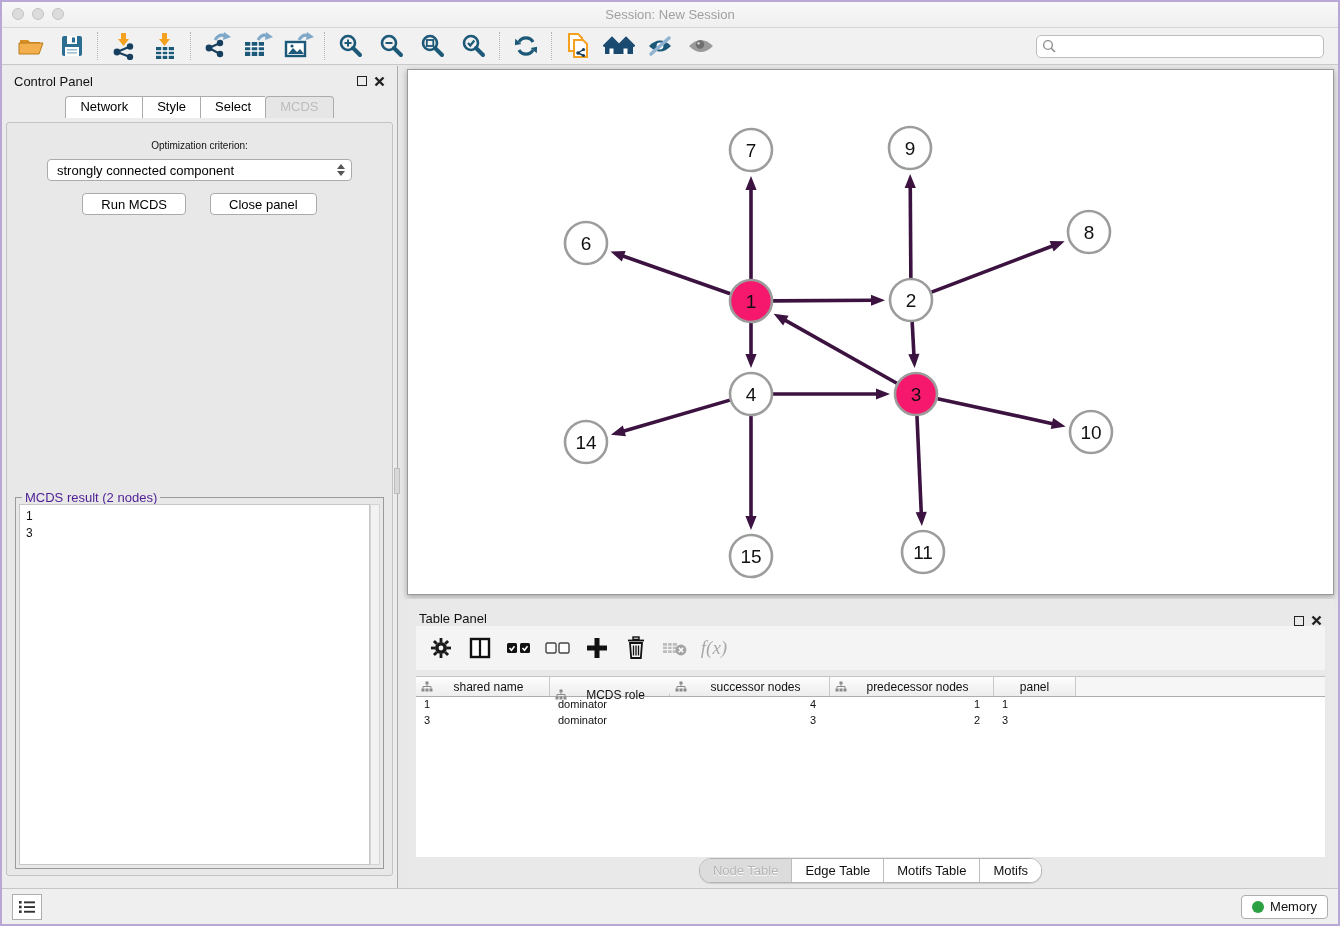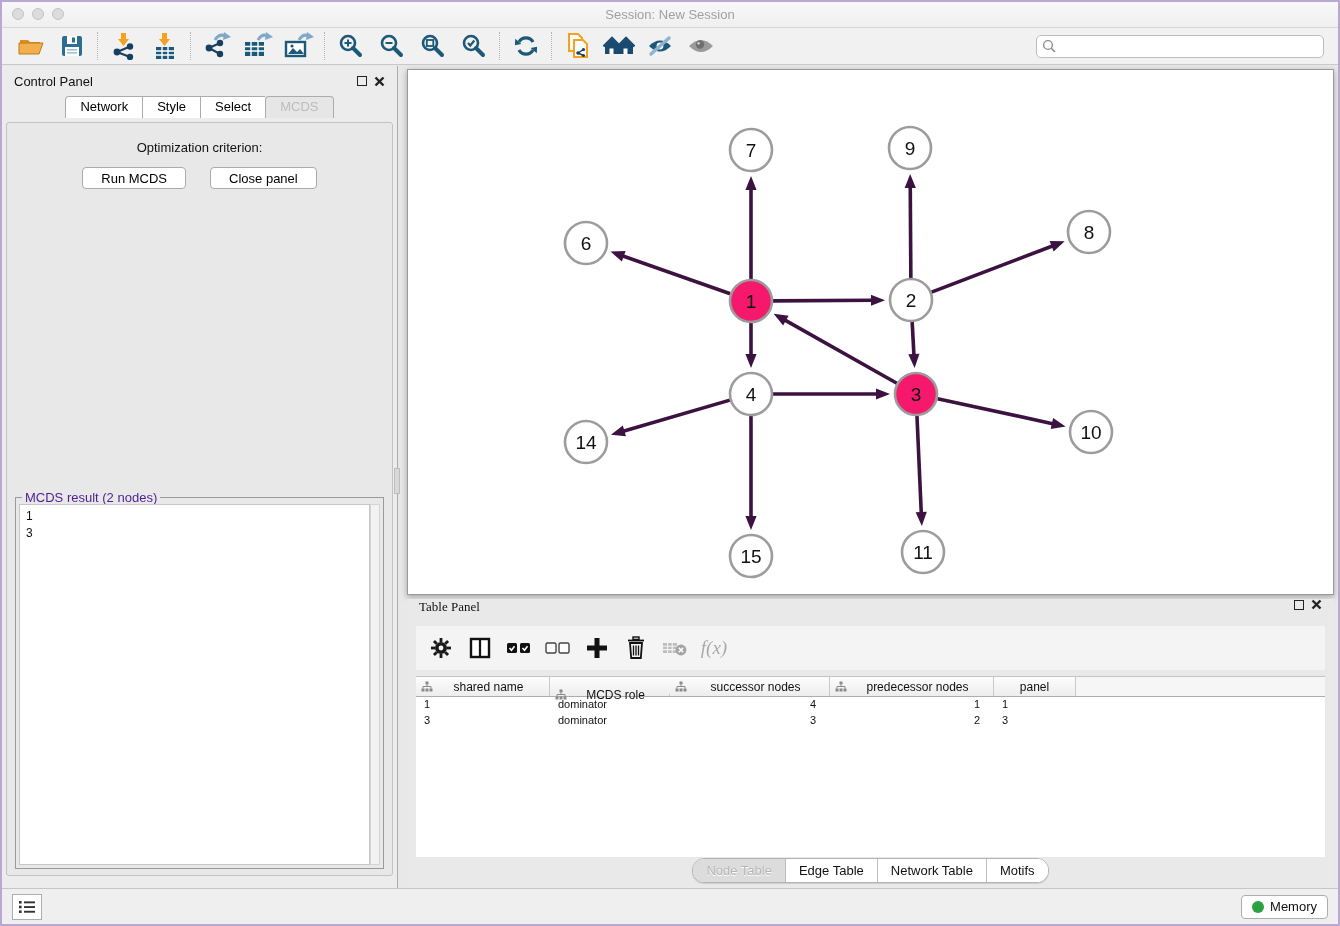--- a/index.html
+++ b/index.html
@@ -30,42 +30,42 @@
   .cp-header{height:30px;display:flex;align-items:center;padding:0 12px;}
   .cp-title{font-size:13px;color:#111;}
   .panel-btns{margin-left:auto;display:flex;gap:7px;align-items:center;}
   .float-icon{width:10px;height:10px;border:1.5px solid #222;}
   .cp-tabs{display:flex;justify-content:center;height:22px;}
   .cp-tab{font-size:13px;padding:2px 14px;background:#FFF;border:1px solid #ABABAB;border-bottom:none;border-right:none;cursor:pointer;}
   .cp-tab:first-child{border-top-left-radius:4px;}
   .cp-tab:last-child{border-right:1px solid #ABABAB;border-top-left-radius:4px;border-top-right-radius:4px;}
   .cp-tab.active{background:#E6E6E6;color:#BDBDBD;}
   .cp-content{position:absolute;left:4px;right:4px;top:56px;bottom:12px;background:#E8E8E8;border:1px solid #C2C2C2;border-radius:3px;}
-  .opt-label{text-align:center;font-size:13px;margin-top:17px;color:#111;}
+  .opt-label{text-align:center;font-size:10px;margin-top:17px;color:#111;}
   .dropdown{margin:8px 40px 0 40px;height:22px;background:#FFF;border:1px solid #ABABAB;border-radius:4px;display:flex;align-items:center;padding:0 6px 0 9px;font-size:13px;cursor:pointer;}
   .dd-stepper{margin-left:auto;display:flex;flex-direction:column;gap:2px;align-items:center;}
   .dd-up{width:0;height:0;border-left:4px solid transparent;border-right:4px solid transparent;border-bottom:5px solid #555;}
   .dd-down{width:0;height:0;border-left:4px solid transparent;border-right:4px solid transparent;border-top:5px solid #555;}
   .btn-row{display:flex;justify-content:center;gap:24px;margin-top:12px;}
   .pushbtn{height:22px;padding:0 18px;background:#FFF;border:1px solid #ABABAB;border-radius:4px;font-size:13px;font-family:"Liberation Sans",sans-serif;cursor:pointer;}
   .mcds-fieldset{position:absolute;left:8px;right:8px;top:374px;bottom:6px;border:1px solid #9A9A9A;background:#E8E8E8;}
   .mcds-legend{position:absolute;top:-8px;left:6px;background:#E8E8E8;padding:0 3px;font-size:13px;color:#4c1d95;}
   .mcds-textarea{position:absolute;left:3px;right:13px;top:6px;bottom:3px;background:#FFF;border:1px solid #C6C6C6;font-size:12px;line-height:17px;padding:3px 6px;color:#111;overflow:hidden;}
   .mcds-scroll{position:absolute;right:3px;top:6px;bottom:3px;width:10px;background:#F2F2F2;border:1px solid #D5D5D5;}
   .divider-grip{position:absolute;left:392px;top:402px;width:6px;height:26px;background:#D8D8D8;border:1px solid #BDBDBD;}
   
   .right-area{position:absolute;left:399px;top:0;right:0;bottom:0;}
   .network-window{position:absolute;left:6px;top:3px;width:927px;height:526px;border:1px solid #9A9A9A;background:#FFF;box-shadow:0 2px 6px rgba(0,0,0,0.3);}
   .nw-titlebar{height:22px;background:linear-gradient(#F4F4F4,#DFDFDF);border-bottom:1px solid #ABABAB;position:relative;display:flex;align-items:center;justify-content:center;margin-top:26px;}
   .nw-title{font-size:13px;color:#222;}
   .nw-lights{position:absolute;left:8px;top:4px;display:flex;gap:7px;}
   .nw-canvas{position:absolute;left:0;right:0;top:22px;bottom:0;background:#FFF;overflow:hidden;}
   
   .table-panel{position:absolute;left:6px;top:533px;width:927px;bottom:0px;background:#E9E9E9;}
-  .tp-header{height:27px;display:flex;align-items:flex-start;padding:0 12px;font-family:Liberation Serif, serif;}
+  .tp-header{height:27px;display:flex;align-items:flex-end;padding:0 12px;}
   .tp-title{font-size:13px;color:#111;}
   .tp-toolbar{margin:0 9px;height:44px;background:#F4F4F4;display:flex;align-items:center;gap:9px;padding:0 10px;}
   .tp-tbtn{width:30px;height:30px;display:flex;align-items:center;justify-content:center;}
   .fx-label{font-size:19px;font-family:"Liberation Serif",serif;font-style:italic;color:#A9A9A9;}
   .tp-table{margin:6px 9px 0;background:#FFF;height:181px;border-top:1px solid #C4C4C4;overflow:hidden;}
   .tbl-headrow{display:flex;height:20px;background:linear-gradient(#FDFDFD,#EDEDED);border-bottom:1px solid #ADADAD;}
   .tbl-hcell{display:flex;align-items:center;border-right:1px solid #C9C9C9;font-size:12px;color:#111;padding:0 5px;}
   .tbl-hcell .hlabel{margin:0 auto;}
   .tbl-hfill{flex:1;background:#F6F6F6;border-bottom:1px solid #ADADAD;margin-bottom:-1px;}
   .tbl-row{display:flex;height:16px;font-size:11px;color:#111;}
@@ -253,20 +253,27 @@
       </span>
     </div>
     <div class="cp-tabs" id="cp-tabs">
         <div class="cp-tab">Network</div>
         <div class="cp-tab">Style</div>
         <div class="cp-tab">Select</div>
         <div class="cp-tab active">MCDS</div>
       </div>
     <div class="cp-content">
       <div class="opt-label">Optimization criterion:</div>
+      <div class="dropdown">
+        <span>strongly connected component</span>
+        <span class="dd-stepper">
+          <span class="dd-up"></span>
+            <span class="dd-down"></span>
+        </span>
+      </div>
       <div class="btn-row">
         <button class="pushbtn">Run MCDS</button>
         <button class="pushbtn">Close panel</button>
       </div>
       <div class="mcds-fieldset">
         <span class="mcds-legend">MCDS result (2 nodes)</span>
         <div class="mcds-textarea" id="mcds-result">
             <div>1</div>
             <div>3</div>
           </div>
@@ -487,21 +494,21 @@
               <div class="tbl-cell num" style="width: 160px;">3</div>
               <div class="tbl-cell num" style="width: 164px;">2</div>
               <div class="tbl-cell" style="width: 82px;">3</div>
             </div>
           </div>
       </div>
       <div class="tp-tabs">
         <div class="seg-group" id="tp-tabs">
             <div class="seg active">Node Table</div>
             <div class="seg">Edge Table</div>
-            <div class="seg">Network Table</div>
+            <div class="seg">Motifs Table</div>
             <div class="seg">Motifs</div>
           </div>
       </div>
     </div>
   </div>
 </div>
 
 <div class="status-bar">
   <div class="list-btn">
     <svg width="18" height="16" viewBox="0 0 18 16">

